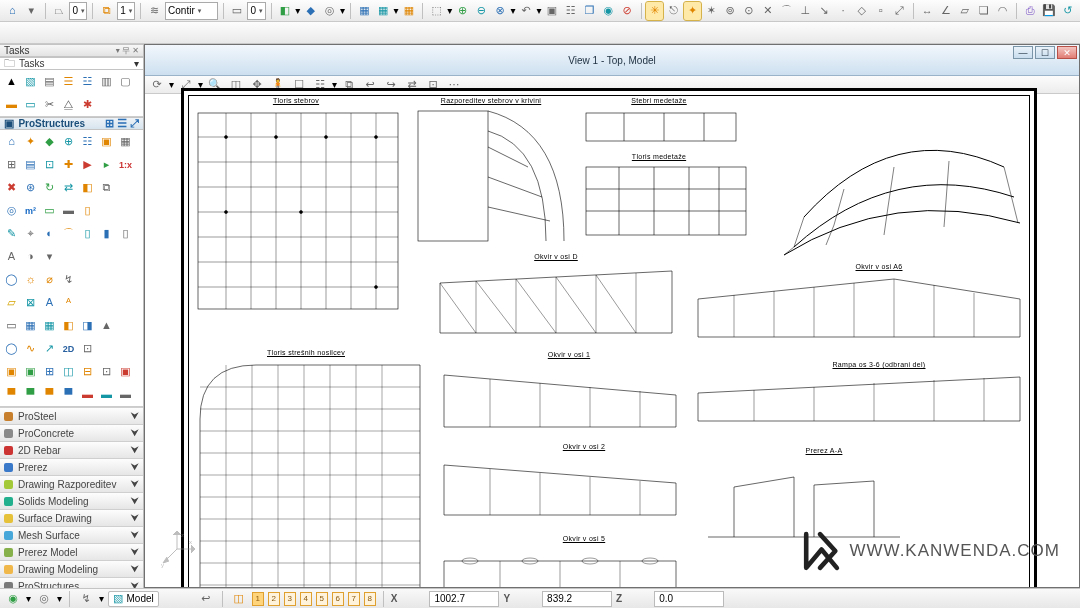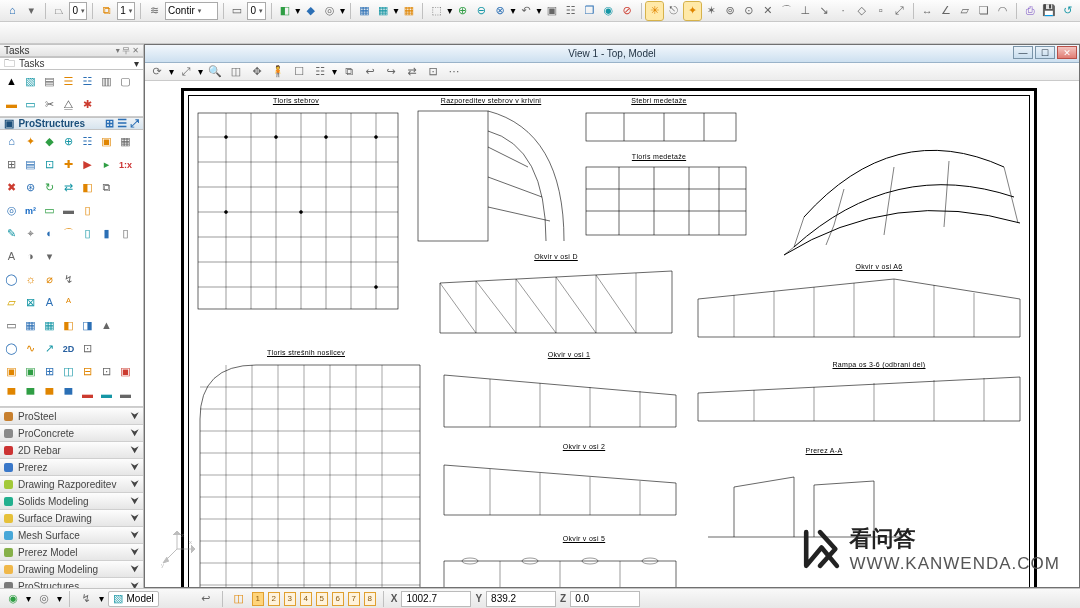--- a/index.html
+++ b/index.html
@@ -21,21 +21,21 @@
   .tool-grid { display:flex; flex-wrap:wrap; padding:2px; gap:0px; }
   .tool-grid .ic { width:17px; height:17px; margin:1px; display:flex; align-items:center; justify-content:center; border-radius:2px; cursor:pointer; }
   .ps-hdr { background:linear-gradient(#eef3f7,#d7e4ee); font-weight:bold; color:#1b4f7a; }
   .acc { height:17px; background:linear-gradient(#fdfdfd,#e6e6e6); border-top:1px solid #cfcfcf; display:flex; align-items:center; padding:0 4px; gap:5px; font-size:10px; color:#444; cursor:pointer; }
   .acc .dot { width:9px; height:9px; border-radius:2px; }
   .accordions { margin-top:auto; }
 
   
   .viewarea { flex:1; position:relative; background:#9a9a9a; overflow:hidden; }
   .vwin { position:absolute; left:0px; top:0px; right:0px; bottom:0px; background:#fff; border:1px solid #707070; }
-  .vwin-title { height:18px; background:linear-gradient(#f2f7fc,#cde0f0); border-bottom:1px solid #9ab3c9; display:flex; align-items:center; justify-content:center; font-size:10px; color:#234; }
+  .vwin-title { height:31px; background:linear-gradient(#f2f7fc,#cde0f0); border-bottom:1px solid #9ab3c9; display:flex; align-items:center; justify-content:center; font-size:10px; color:#234; }
   .vwin-ctrl { position:absolute; right:2px; top:1px; display:flex; gap:2px; }
   .vwin-ctrl > div { width:20px; height:13px; border:1px solid #7a94a8; background:linear-gradient(#eaf2f9,#c8ddee); display:flex; align-items:center; justify-content:center; font-size:9px; cursor:pointer; }
   .vwin-ctrl .close { background:linear-gradient(#f3c4c0,#e07d74); border-color:#b95048; color:#fff; }
   .vwin-tb { height:18px; background:linear-gradient(#fcfcfc,#ececec); border-bottom:1px solid #cacaca; display:flex; align-items:center; padding:0 3px; gap:3px; }
   .canvas { position:absolute; top:35px; left:0; right:0; bottom:0; overflow:hidden; }
 
   
   .sheet { position:absolute; left:36px; top:8px; width:856px; height:538px; background:#fff; border:3px solid #000; }
   .sheet::after { content:""; position:absolute; inset:4px; border:1px solid #000; }
   .block { position:absolute; border:0; }
@@ -50,21 +50,21 @@
 
   
   .viewcube { position:absolute; left:12px; bottom:18px; width:40px; height:40px; opacity:.55; }
   .viewcube svg { width:100%; height:100%; }
 
   
   .status { position:absolute; left:0; right:0; bottom:0; height:20px; background:linear-gradient(#f9f9f9,#e7e7e7); border-top:1px solid #c4c4c4; display:flex; align-items:center; padding:0 4px; gap:4px; font-size:10px; }
   .status .pill { height:16px; border:1px solid #bbb; background:#fff; padding:0 4px; display:flex; align-items:center; gap:3px; border-radius:2px; }
   .status .lvl { width:12px; height:14px; border:1px solid #e0a030; background:#fff3dc; display:flex; align-items:center; justify-content:center; font-size:8px; color:#8a5a10; cursor:pointer; }
   .status .lvl.active { background:#ffd47a; }
-  .status .coord { width:70px; }
+  .status .coord { width:70px;margin-left:28px; }
   .status .lbl { font-weight:bold; color:#555; }
 
   
   .g { font-size:11px; line-height:1; }
   .c-blue{color:#2b6fb5} .c-green{color:#2f9e44} .c-orange{color:#e08500} .c-red{color:#cc3b2f} .c-purple{color:#6f42c1} .c-cyan{color:#1596a5} .c-yellow{color:#d4a400} .c-gray{color:#666}
 </style>
 </head>
 <body>
 
 <div class="toolbar">
@@ -896,21 +896,20 @@
         </div>
       </div>
     </div>
 
     <div class="wm">
       <svg class="logo" viewBox="0 0 60 60">
         <polyline points="12,8 12,52 32,28 52,52" stroke="#222" stroke-width="6" fill="none" stroke-linejoin="round" stroke-linecap="round"></polyline>
         <polyline points="30,8 50,30 30,52" stroke="#222" stroke-width="6" fill="none" stroke-linejoin="round" stroke-linecap="round"></polyline>
       </svg>
       <div>
-        <div class="t1">看问答</div>
         <div class="t2">WWW.KANWENDA.COM</div>
       </div>
     </div>
   </div>
 </div>
 
 <div class="status">
   <div class="icon-btn">
       <span class="g c-green">◉</span>
     </div>

